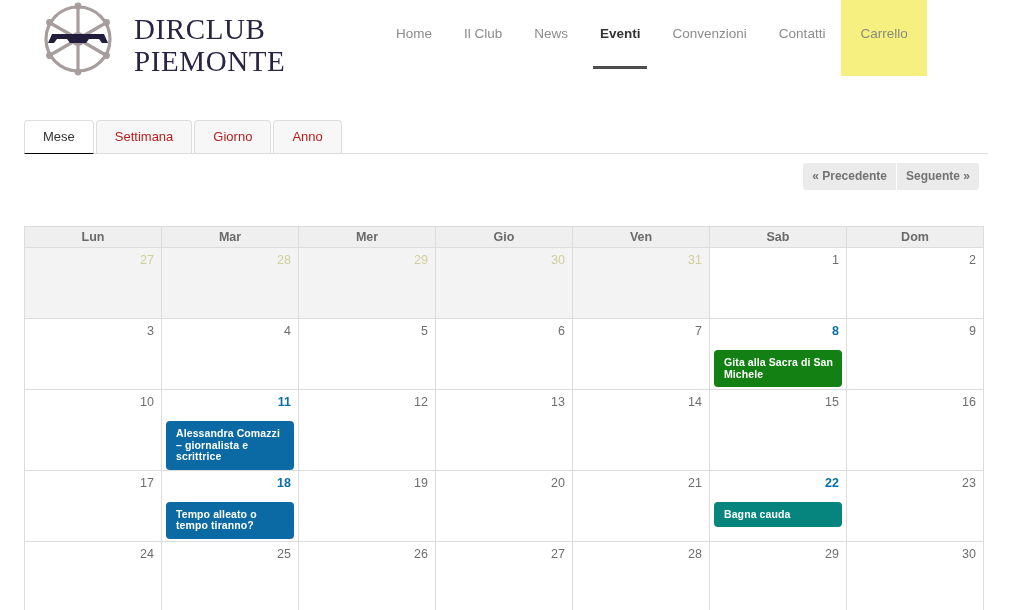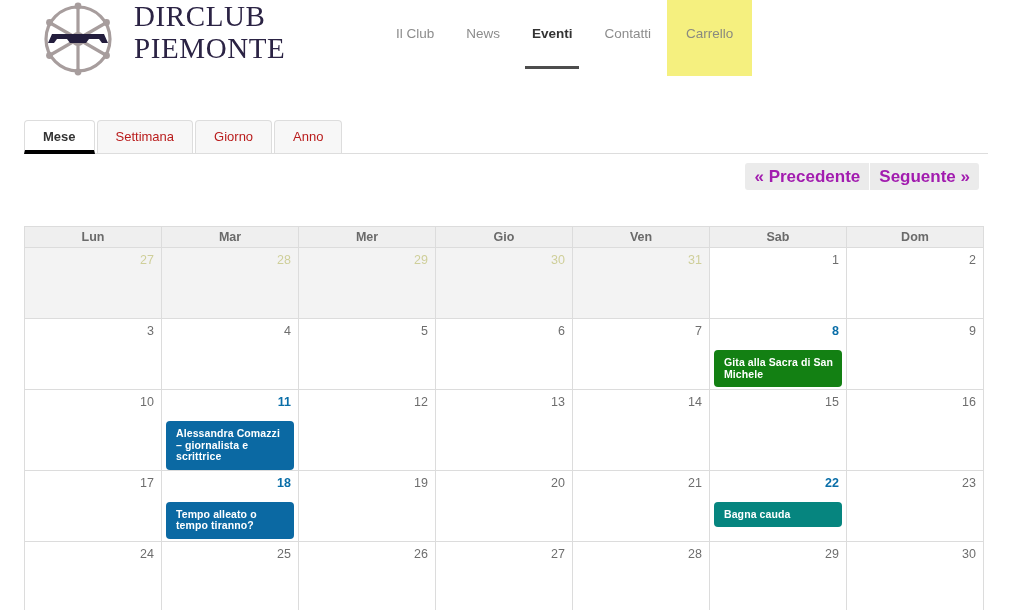--- a/index.html
+++ b/index.html
@@ -15,21 +15,21 @@
   .site-header {
     position: relative;
     width: 1012px;
     height: 76px;
     background: #ffffff;
   }
   .brand {
     position: absolute;
     left: 36px; top: 2px;
     display: flex;
-    align-items: flex-start;
+    align-items: flex-end;
     gap: 14px;
   }
   .wheel {
     width: 84px; height: 74px;
     position: relative;
   }
   .brand-words {
     display: flex;
     flex-direction: column;
     line-height: 1;
@@ -104,24 +104,24 @@
     font-size: 13px;
     padding: 8px 18px 7px 18px;
     margin-right: 2px;
     border-radius: 4px 4px 0 0;
     cursor: pointer;
     line-height: 16px;
   }
   .vtab.active {
     background: #ffffff;
     color: #333333;
-    font-weight: bold;
+    font-weight: normal;
     position: relative;
     top: 0;
-    border-bottom: 4px solid #000000;
+    border-bottom: 1px solid #000000;
     margin-bottom: -1px;
   }
 
   
   .cal-titlebar {
     position: absolute;
     left: 24px; top: 158px;
     width: 960px;
     height: 40px;
   }
@@ -135,22 +135,22 @@
     top: 6px;
     letter-spacing: -0.1px;
   }
   .pager {
     position: absolute;
     right: 5px; top: 5px;
     display: flex;
   }
   .pager-btn {
     background: #ebebeb;
-    color: #a21caf;
-    font-size: 17px;
+    color: #737373;
+    font-size: 12px;
     font-weight: bold;
     padding: 6px 9px 6px 9px;
     border-radius: 3px;
     cursor: pointer;
     line-height: 15px;
     white-space: nowrap;
   }
   .pager-btn.prev { border-radius: 3px 0 0 3px; margin-right: 1px; }
   .pager-btn.next { border-radius: 0 3px 3px 0; }
 
@@ -244,23 +244,25 @@
         <path d="M12 41 L16 32 L68 32 L72 41 L66 41 L63 37 L53 37 L50 41 L34 41 L31 37 L21 37 L18 41 Z" fill="#231d3d"></path>
       </svg>
     </div>
     <div class="brand-words">
       <span class="l1">DIRCLUB</span>
       <span class="l2">PIEMONTE</span>
     </div>
   </div>
 
   <nav class="main-nav">
+    <div class="nav-item">Home</div>
     <div class="nav-item">Il Club</div>
     <div class="nav-item">News</div>
     <div class="nav-item active">Eventi</div>
+    <div class="nav-item">Convenzioni</div>
     <div class="nav-item">Contatti</div>
     <div class="nav-item cart">Carrello</div>
   </nav>
 </div>
 
 <div class="view-tabs">
   <div class="vtab active">Mese</div>
   <div class="vtab">Settimana</div>
   <div class="vtab">Giorno</div>
   <div class="vtab">Anno</div>

